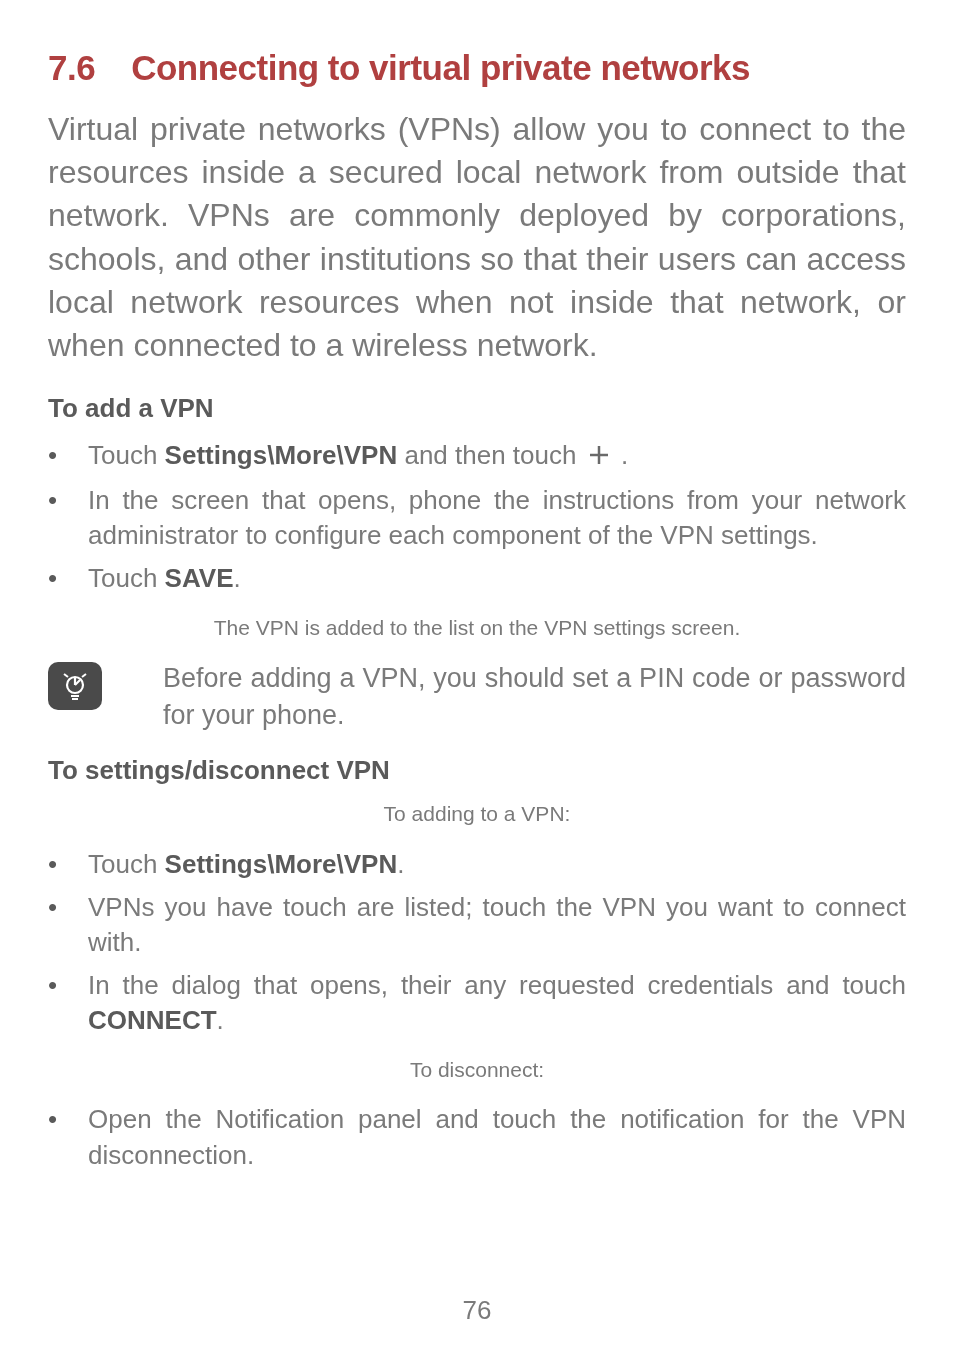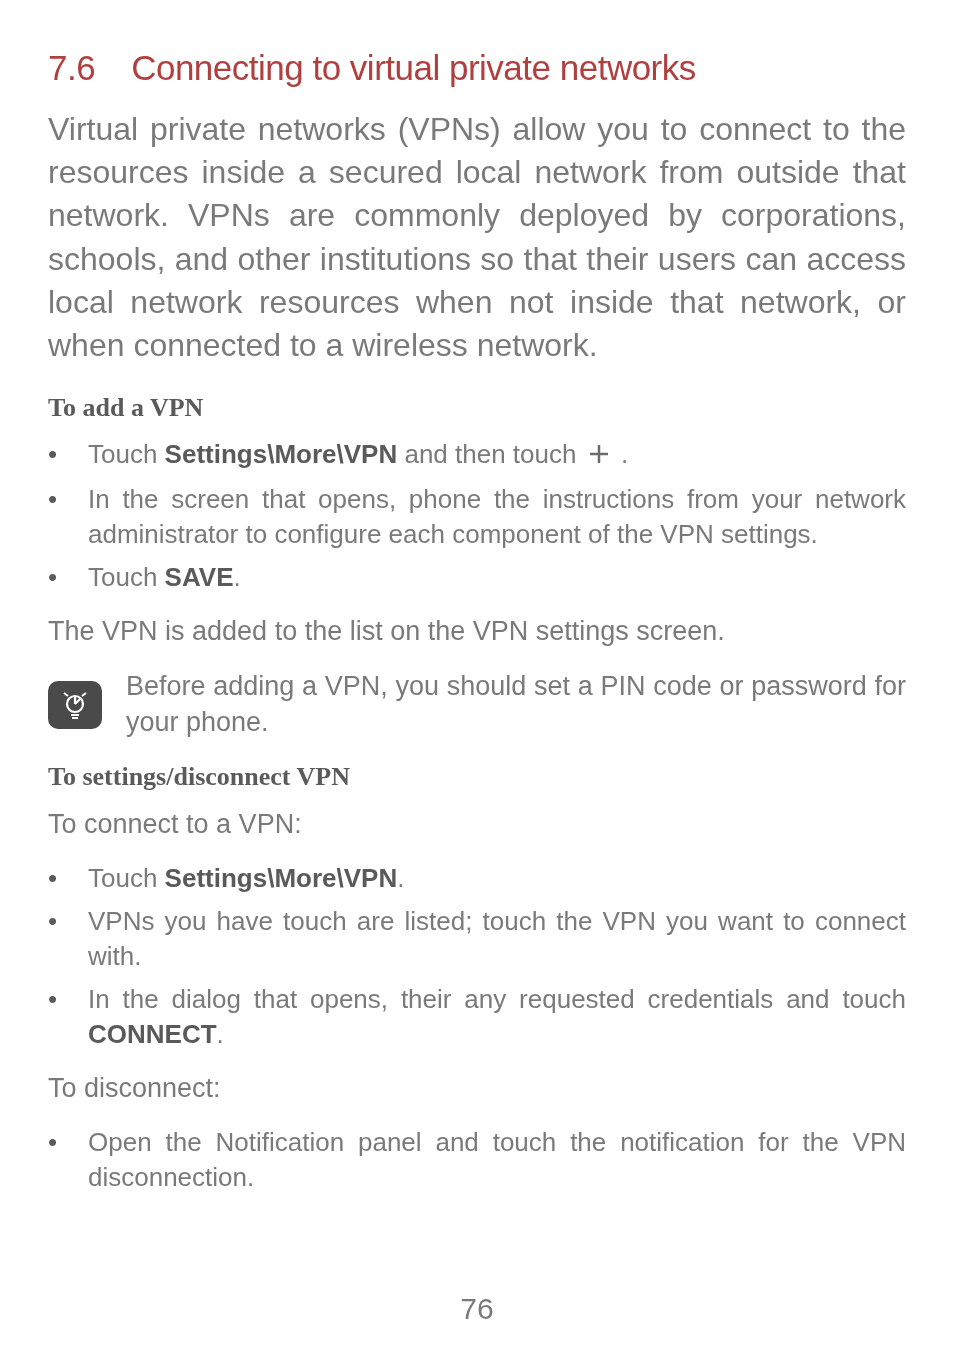--- a/index.html
+++ b/index.html
@@ -11,21 +11,21 @@
       width: 954px;
       height: 1356px;
       font-family: Arial, Helvetica, sans-serif;
       background: #ffffff;
       padding: 48px 48px 20px 48px;
       color: #7a7a7a;
       position: relative;
     }
     .section-heading {
       color: #b04040;
-      font-weight: normal;
+      font-weight: bold;
       font-size: 35px;
       margin-bottom: 20px;
       letter-spacing: -0.5px;
     }
     .section-num {
       display: inline-block;
       margin-right: 36px;
     }
     .intro-para {
       font-size: 32px;
@@ -33,21 +33,20 @@
       color: #7a7a7a;
       text-align: justify;
       margin-bottom: 26px;
     }
     .sub-heading {
       font-size: 26px;
       font-weight: bold;
       color: #5a5a5a;
       margin-bottom: 14px;
       margin-top: 4px;
-      font-family: Liberation Serif, serif;
     }
     ul.bullets {
       list-style: none;
       margin-bottom: 18px;
     }
     ul.bullets li {
       font-size: 26px;
       color: #7a7a7a;
       line-height: 1.35;
       text-align: justify;
@@ -69,29 +68,31 @@
     .bold {
       font-weight: bold;
       color: #5a5a5a;
     }
     .plus-icon {
       display: inline-block;
       vertical-align: middle;
       margin: 0 4px;
     }
     .body-para {
-      font-size: 27px;
+      font-size: 21px;
       color: #7a7a7a;
       line-height: 1.35;
       margin-bottom: 18px;
+      text-align: center;
     }
     .note-row {
       display: flex;
-      align-items: center;
+      align-items: flex-start;
       margin-bottom: 22px;
+      gap: 37px;
     }
     .note-icon {
       flex: 0 0 auto;
       width: 54px;
       height: 48px;
       background: #4a4a4a;
       border-radius: 10px;
       display: flex;
       align-items: center;
       justify-content: center;
@@ -104,21 +105,21 @@
       color: #7a7a7a;
       line-height: 1.35;
       text-align: justify;
     }
     .page-num {
       position: absolute;
       bottom: 30px;
       left: 0;
       right: 0;
       text-align: center;
-      font-size: 30px;
+      font-size: 26px;
       color: #7a7a7a;
     }
   </style>
 </head>
 <body>
 
 <h2 class="section-heading">
   <span class="section-num">7.6</span><span>Connecting to virtual private networks</span>
 </h2>
 
@@ -160,21 +161,21 @@
       <line x1="28" y1="5" x2="24" y2="8" stroke="#ffffff" stroke-width="2"></line>
       <line x1="13" y1="27" x2="21" y2="27" stroke="#ffffff" stroke-width="2"></line>
       <line x1="14" y1="30" x2="20" y2="30" stroke="#ffffff" stroke-width="2"></line>
     </svg>
   </div>
   <div class="note-text">Before adding a VPN, you should set a PIN code or password for your phone.</div>
 </div>
 
 <h3 class="sub-heading">To settings/disconnect VPN</h3>
 
-<p class="body-para">To connect to a VPN:</p>
+<p class="body-para">To adding to a VPN:</p>
 
 <ul class="bullets">
   <li>
     <span class="dot">•</span>
     <span class="litxt">
       <span>Touch </span><span class="bold">Settings\More\VPN</span><span>.</span>
     </span>
   </li>
   <li>
     <span class="dot">•</span>

